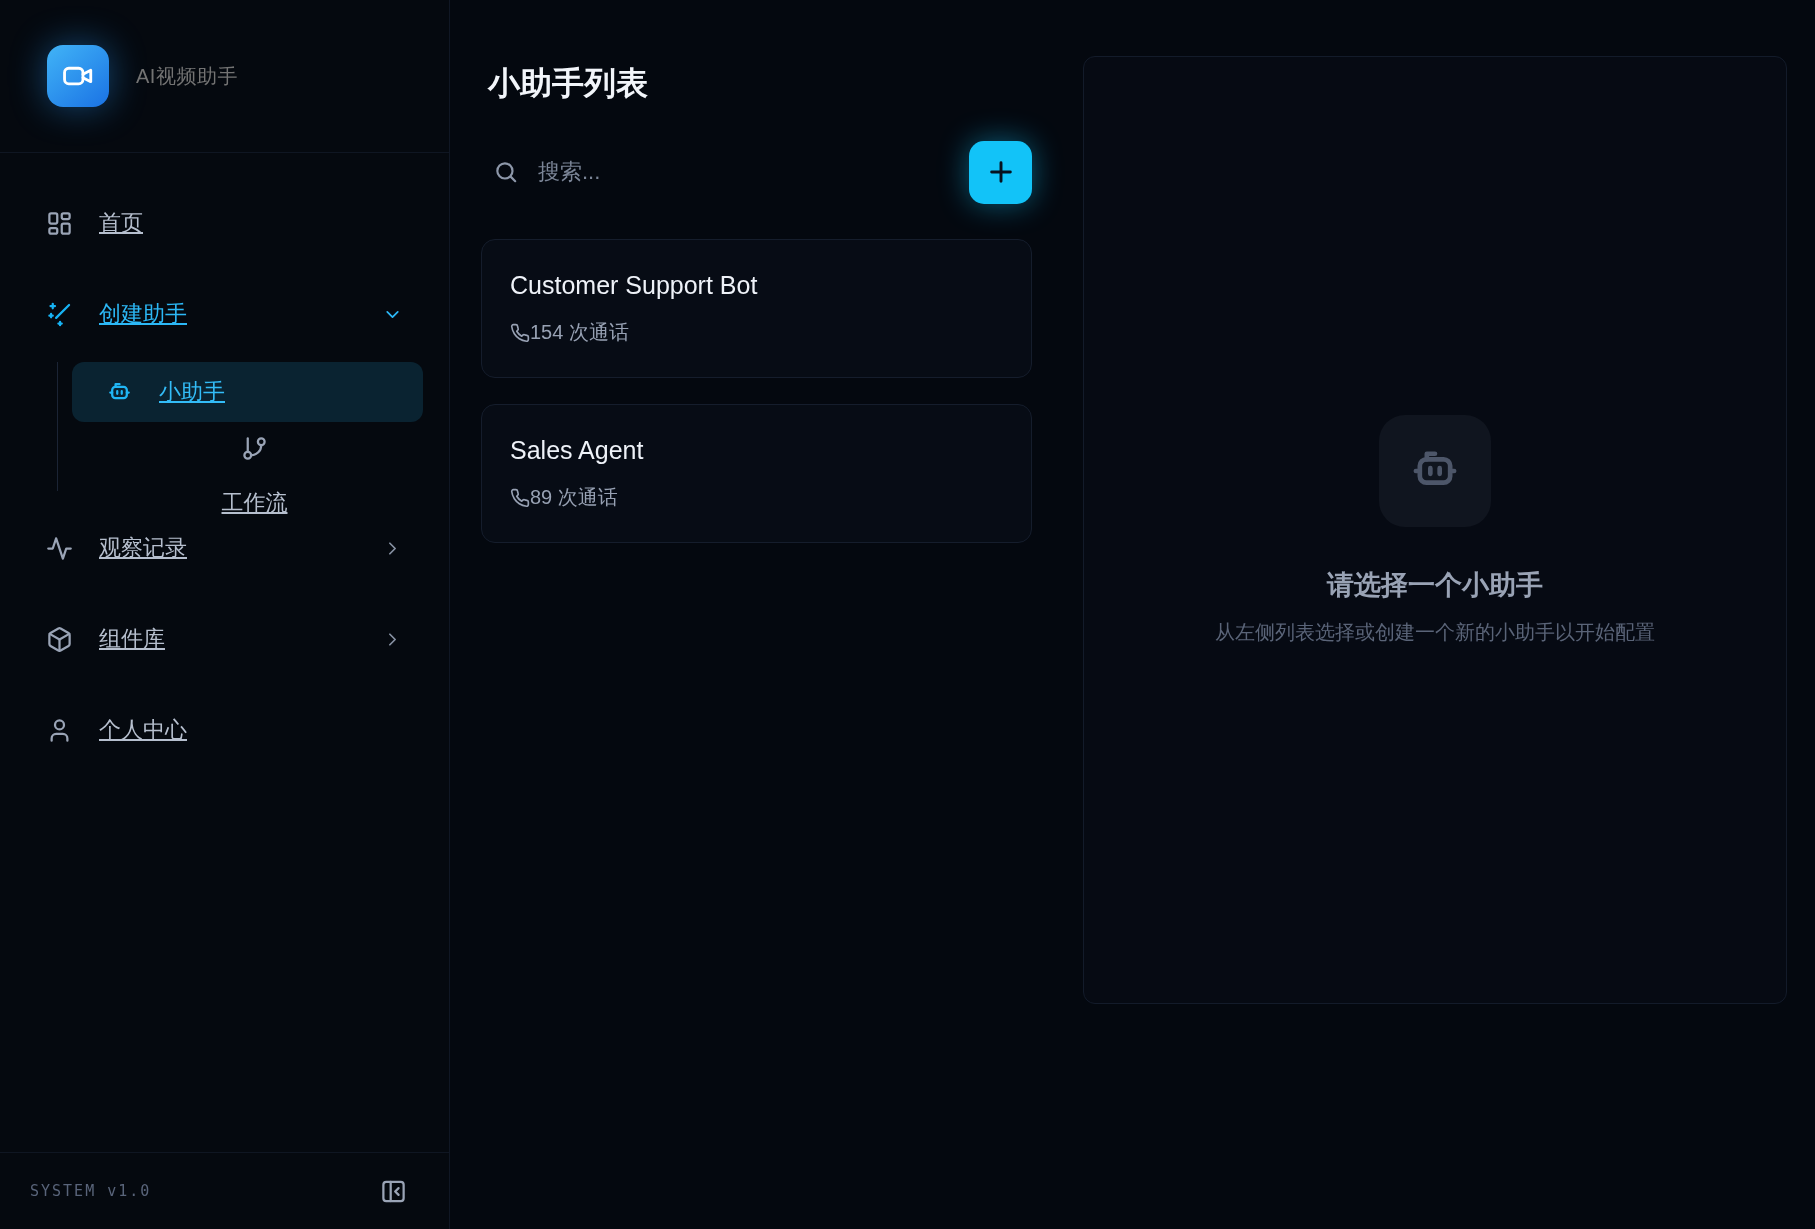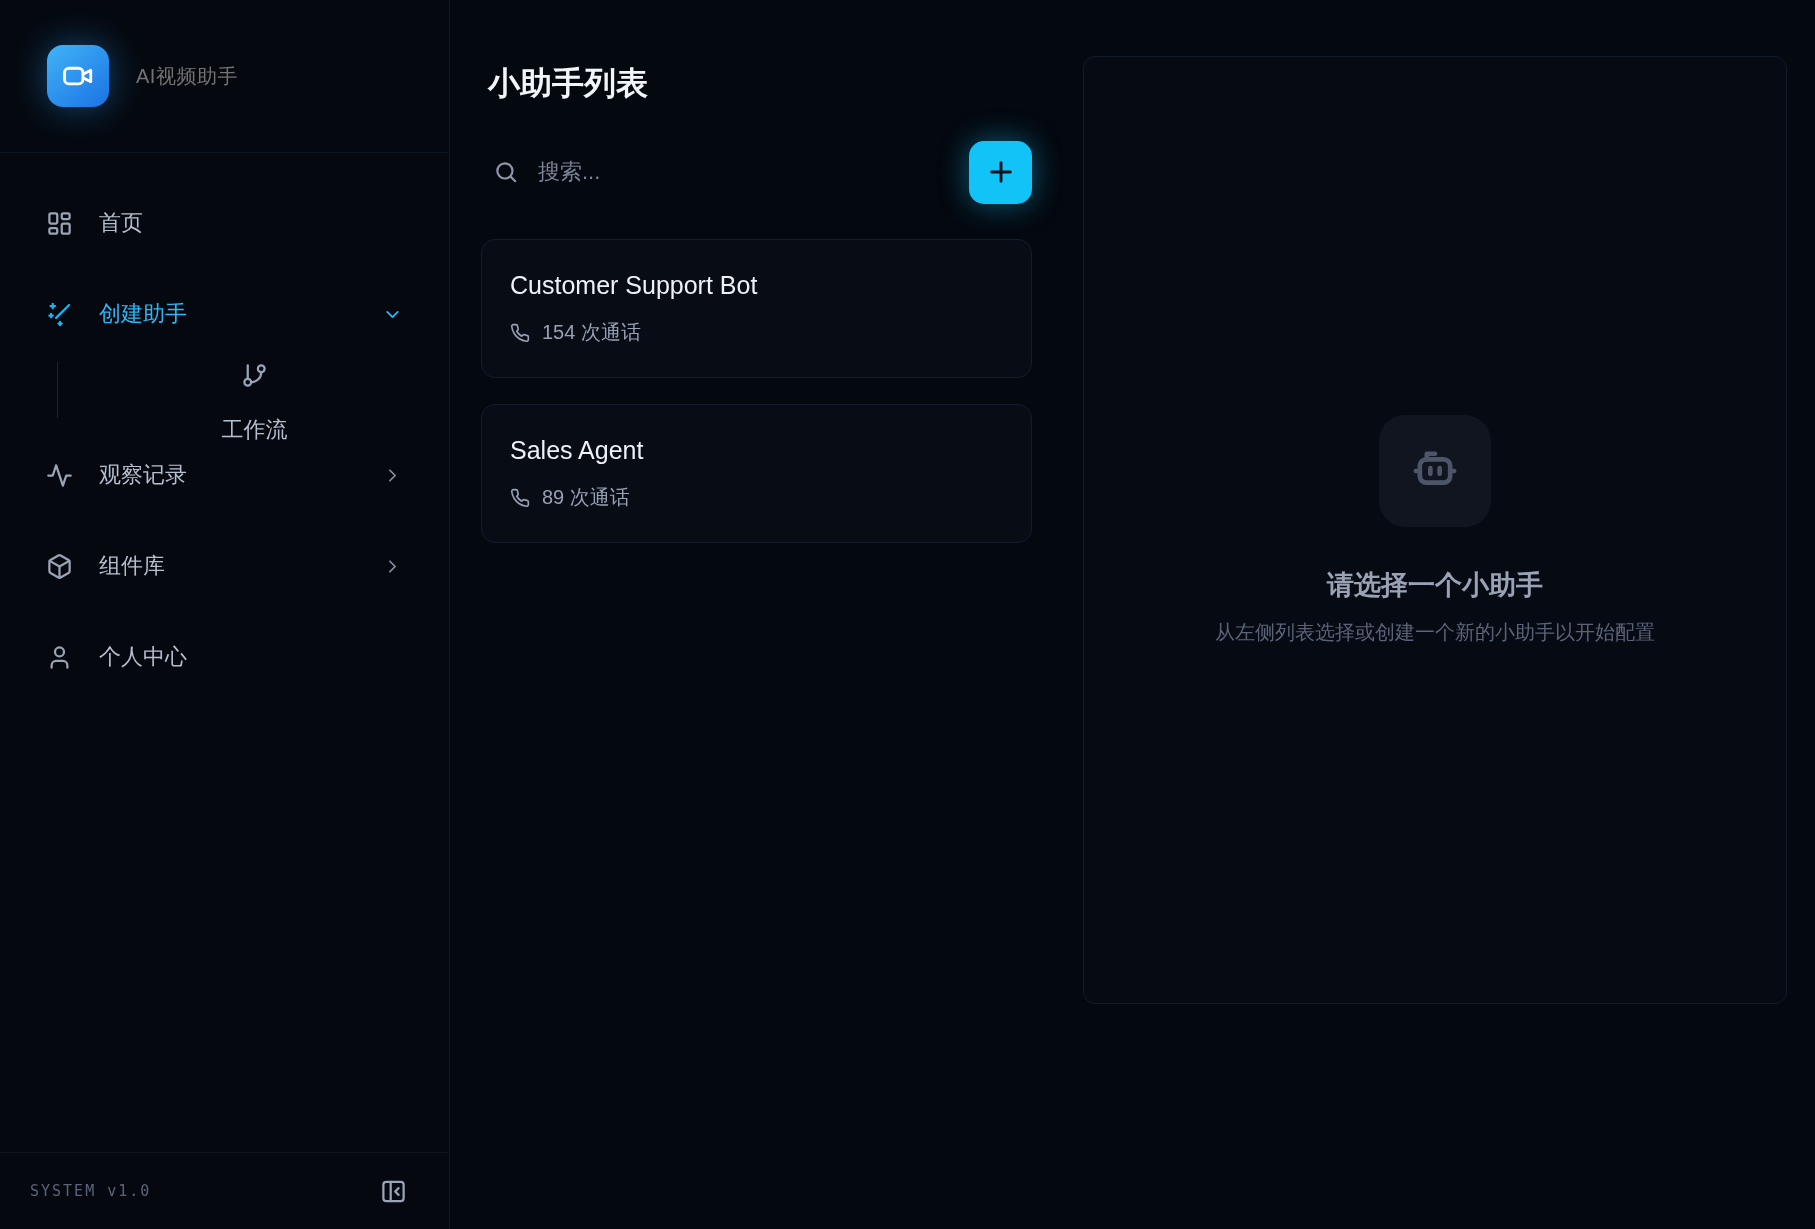--- a/index.html
+++ b/index.html
@@ -21,21 +21,21 @@
   .logo { width:62px; height:62px; border-radius:16px;
           background:linear-gradient(140deg,#41b4f7 0%,#1a72e4 100%);
           box-shadow:0 0 36px rgba(38,148,240,.45);
           display:flex; align-items:center; justify-content:center; }
   .logo svg { width:34px; height:34px; color:#ffffff; }
   .sb-title { font-size:20px; font-weight:400; color:#737373; letter-spacing:.5px; }
 
   .sb-nav { flex:1; padding:42px 26px 0 26px; }
   .nav-item { display:flex; align-items:center; gap:26px; height:56px; padding:0 20px;
               border-radius:12px; color:#b6bfce; font-size:22px; cursor:pointer;
-              margin-bottom:35px; }
+              margin-bottom:35px;text-decoration:underline; }
   .nav-item .mi { width:27px; height:27px; color:#9aa4b6; flex:none; }
   .nav-item .lbl { flex:1; white-space:nowrap; }
   .nav-item .chev { width:21px; height:21px; color:#8791a3; flex:none; }
   .nav-item.accent { color:#2cb8f6; }
   .nav-item.accent .mi { color:#17b3f4; }
   .nav-item.accent .chev { color:#2cb8f6; }
 
   .submenu { margin:-15px 0 29px 31px; border-left:1px solid #1b2435; padding-left:14px; }
   .submenu .nav-item { height:60px; margin-bottom:13px; padding:0 20px 0 34px; }
   .submenu .nav-item:last-child { height:56px; margin-bottom:0;flex-direction:column; }
@@ -61,21 +61,21 @@
   .search-input::placeholder { color:#7b8597; }
   .add-btn { width:63px; height:63px; border-radius:15px; border:none; background:#12c3f8;
              box-shadow:0 0 30px rgba(18,195,248,.45); display:flex; align-items:center;
              justify-content:center; cursor:pointer; flex:none; }
   .add-btn svg { width:32px; height:32px; color:#06121f; }
 
   .cards { margin-top:35px; display:flex; flex-direction:column; gap:26px; }
   .card { border:1px solid #151d2c; background:#070c15; border-radius:14px;
           padding:31px 28px; cursor:pointer; }
   .card-name { font-size:25px; font-weight:400; color:#eef2f8; }
-  .card-meta { display:flex; align-items:center; gap:12px; margin-top:19px;
+  .card-meta { display:flex; align-items:center; margin-top:19px;
                color:#97a1b3; font-size:20px; }
   .card-meta svg { width:20px; height:20px; flex:none; }
 
   .detail { flex:1; margin-left:51px; height:948px; border:1px solid #131b2a;
             border-radius:12px; background:#060a13; display:flex; align-items:center;
             justify-content:center; }
   .empty { text-align:center; }
   .robot-box { width:112px; height:112px; border-radius:26px; background:#10151f;
                margin:0 auto; display:flex; align-items:center; justify-content:center; }
   .robot-box svg { width:56px; height:56px; color:#4d5669; }
@@ -115,20 +115,29 @@
         <path d="M4.5 11.5v3 M3 13h3"></path>
         <path d="M12.5 18.5v3 M11 20h3"></path>
       </svg>
       <span class="lbl">创建助手</span>
       <svg class="ic chev" viewBox="0 0 24 24">
         <polyline points="6 9 12 15 18 9"></polyline>
       </svg>
     </div>
 
     <div class="submenu">
+      <div class="nav-item active">
+        <svg class="ic mi" viewBox="0 0 24 24">
+          <path d="M8.5 7 V4.6 H12"></path>
+          <rect x="5.5" y="7" width="13" height="10" rx="2.8"></rect>
+          <path d="M10 10.8v2.4 M14 10.8v2.4"></path>
+          <path d="M3.8 12h1.7 M18.5 12h1.7"></path>
+        </svg>
+        <span class="lbl">小助手</span>
+      </div>
       <div class="nav-item">
         <svg class="ic mi" viewBox="0 0 24 24">
           <line x1="6" y1="3" x2="6" y2="15"></line>
             <circle cx="18" cy="6" r="3"></circle>
           <circle cx="6" cy="18" r="3"></circle>
             <path d="M18 9a9 9 0 0 1-9 9"></path>
         </svg>
         <span class="lbl">工作流</span>
       </div>
     </div>

